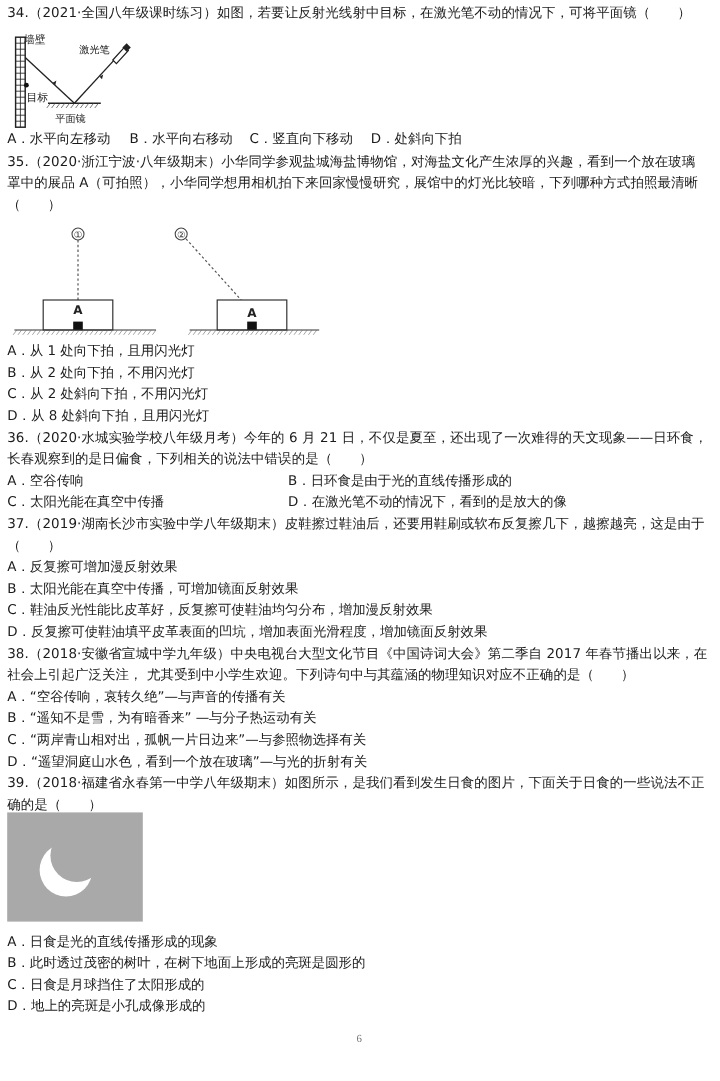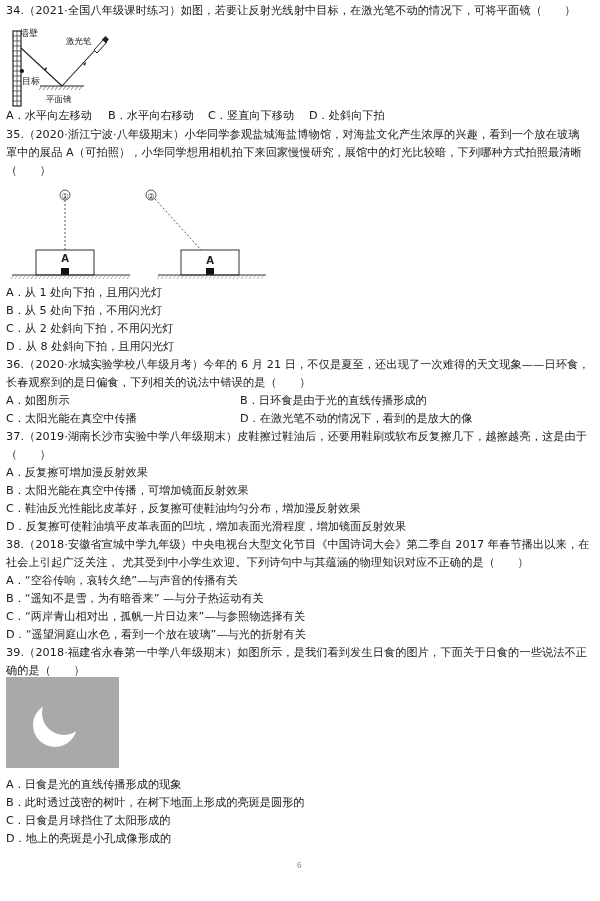--- a/index.html
+++ b/index.html
@@ -153,27 +153,27 @@
       <line x1="236" y1="92" x2="233" y2="96"></line>
         <line x1="240" y1="92" x2="237" y2="96"></line>
         <line x1="244" y1="92" x2="241" y2="96"></line>
       <line x1="248" y1="92" x2="245" y2="96"></line>
         <line x1="252" y1="92" x2="249" y2="96"></line>
         <line x1="256" y1="92" x2="253" y2="96"></line>
     </g>
   </svg>
 </div>
 <div class="opt" style="top:285px; left:6px">A．从 1 处向下拍，且用闪光灯</div>
-<div class="opt" style="top:303px; left:6px">B．从 5 处向下拍，不用闪光灯</div>
+<div class="opt" style="top:303px; left:6px">B．从 2 处向下拍，不用闪光灯</div>
 <div class="opt" style="top:321px; left:6px">C．从 2 处斜向下拍，不用闪光灯</div>
 <div class="opt" style="top:339px; left:6px">D．从 8 处斜向下拍，且用闪光灯</div>
 
 <div class="line" style="top:357px">36.（2020·水城实验学校八年级月考）今年的 6 月 21 日，不仅是夏至，还出现了一次难得的天文现象——日环食，</div>
 <div class="line" style="top:375px">长春观察到的是日偏食，下列相关的说法中错误的是（　　）</div>
-<div class="opt" style="top:393px; left:6px">A．如图所示</div>
+<div class="opt" style="top:393px; left:6px">A．空谷传响</div>
 <div class="opt" style="top:393px; left:240px">B．日环食是由于光的直线传播形成的</div>
 <div class="opt" style="top:411px; left:6px">C．太阳光能在真空中传播</div>
 <div class="opt" style="top:411px; left:240px">D．在激光笔不动的情况下，看到的是放大的像</div>
 
 <div class="line" style="top:429px">37.（2019·湖南长沙市实验中学八年级期末）皮鞋擦过鞋油后，还要用鞋刷或软布反复擦几下，越擦越亮，这是由于</div>
 <div class="line" style="top:447px">（　　）</div>
 <div class="opt" style="top:465px; left:6px">A．反复擦可增加漫反射效果</div>
 <div class="opt" style="top:483px; left:6px">B．太阳光能在真空中传播，可增加镜面反射效果</div>
 <div class="opt" style="top:501px; left:6px">C．鞋油反光性能比皮革好，反复擦可使鞋油均匀分布，增加漫反射效果</div>
 <div class="opt" style="top:519px; left:6px">D．反复擦可使鞋油填平皮革表面的凹坑，增加表面光滑程度，增加镜面反射效果</div>

